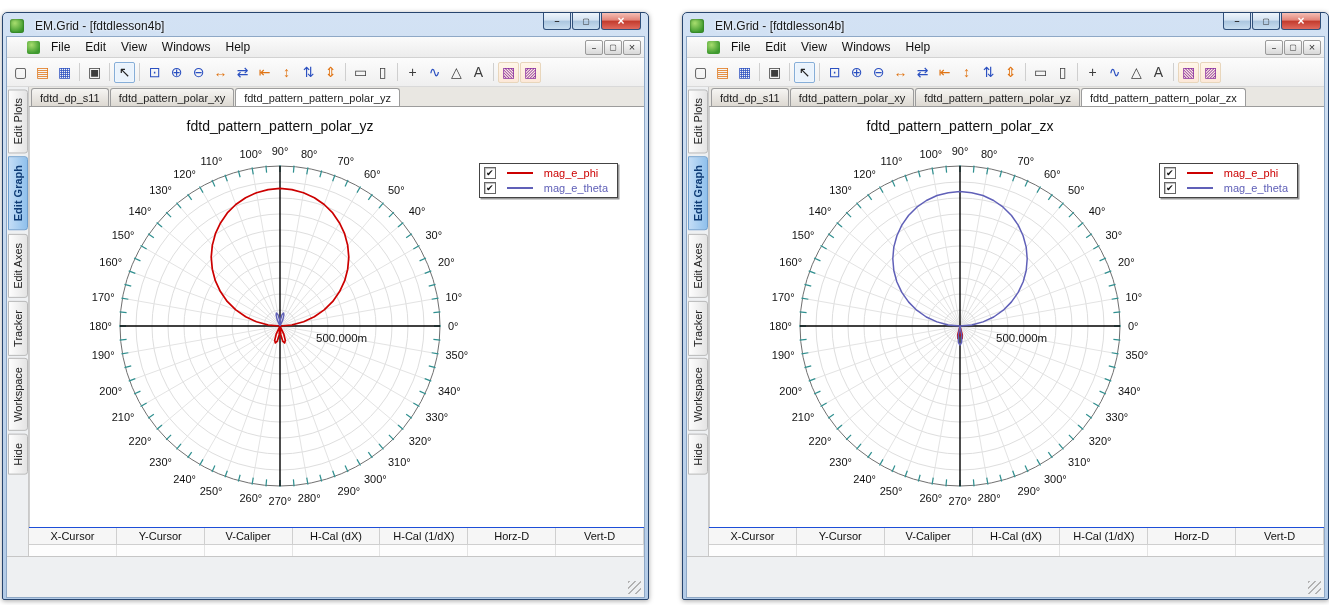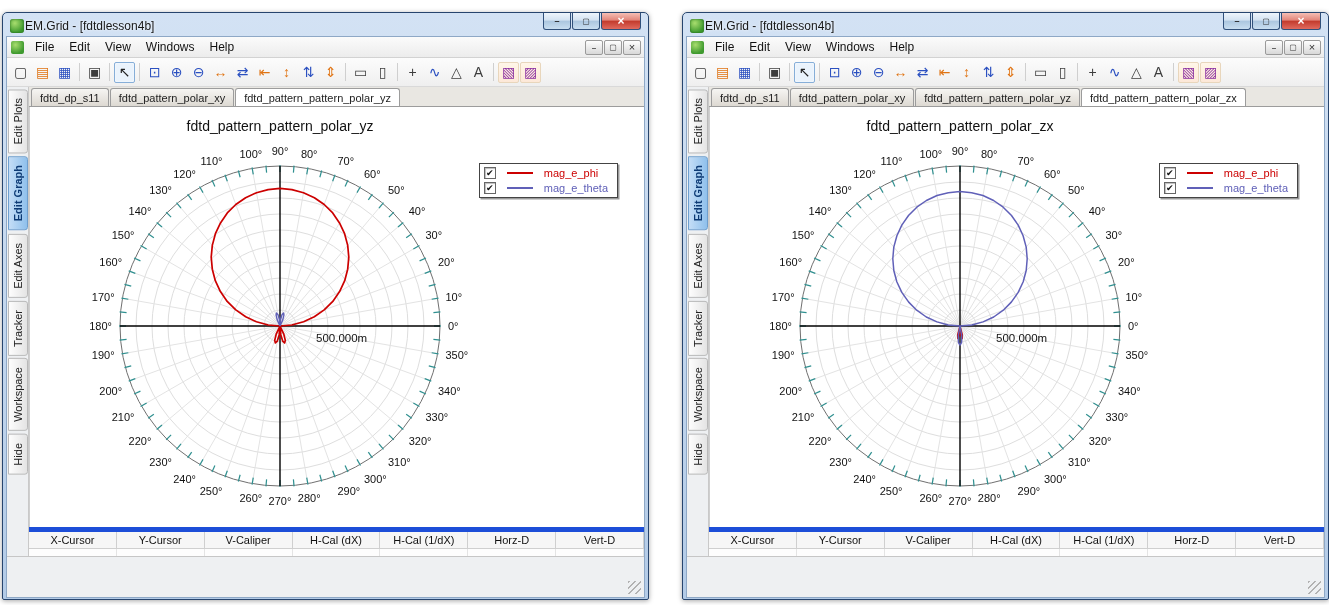--- a/index.html
+++ b/index.html
@@ -5,39 +5,39 @@
   *{box-sizing:border-box;margin:0;padding:0}
   html,body{background:#fff}
   body{font-family:"Liberation Sans",sans-serif;font-size:12px;color:#111}
   #root{position:relative;width:1329px;height:605px;overflow:hidden}
 
   .window{position:absolute;top:12px;width:647px;height:588px;
     background:linear-gradient(#d3e2f4,#b3cbe7);
     border:1px solid #27456e;border-radius:5px 5px 2px 2px;
     box-shadow:0 1px 5px rgba(0,0,0,.35);padding:2px 3px 3px}
 
-  .titlebar{height:21px;display:flex;align-items:center;gap:1px;padding:0 4px;position:relative}
+  .titlebar{height:21px;display:flex;align-items:center;gap:11px;padding:0 4px;position:relative}
   .app-icon{width:14px;height:14px;border-radius:3px;flex:none;
     background:radial-gradient(circle at 35% 30%,#a8dd6e,#3f9a2f 70%);
     box-shadow:inset 0 0 2px #1c5e14}
   .title-text{font-size:12px;color:#161616;text-shadow:0 0 3px #fff;white-space:nowrap}
   .win-controls{position:absolute;right:4px;top:-2px;display:flex}
   .wb{width:28px;height:17px;border:1px solid #30507a;border-top:none;margin-left:1px;
     display:flex;align-items:center;justify-content:center;border-radius:0 0 3px 3px;
     background:linear-gradient(#eef5fc 0%,#d3e2f1 45%,#abc6df 50%,#c9def0);color:#2a2a2a;font-size:9px}
   .wb-min::before{content:"–";font-weight:bold}
   .wb-max::before{content:"▢";font-size:8px}
   .wb-close{width:40px;color:#fff;font-weight:bold;
     background:linear-gradient(#f5beb4 0%,#e2857a 45%,#c23a2c 50%,#e06a5e)}
   .wb-close::before{content:"×";font-size:12px;line-height:1}
 
   .wbody{height:562px;background:#f3f3f3;border:1px solid #8ea8c6;overflow:hidden}
 
   .menubar{height:21px;background:linear-gradient(#fbfbfb,#ececec);border-bottom:1px solid #d2d2d2;
-    display:flex;align-items:center;padding:0 4px;position:relative;gap:1px}
+    display:flex;align-items:center;padding:0 20px;position:relative;gap:1px}
   .child-icon{width:13px;height:13px;border-radius:2px;margin-right:3px;flex:none;
     background:radial-gradient(circle at 35% 30%,#a8dd6e,#3f9a2f 70%)}
   .menu-item{padding:2px 7px;border-radius:2px;font-size:12px}
   .mdi-controls{position:absolute;right:3px;display:flex;gap:1px}
   .mdib{width:18px;height:15px;border:1px solid #9a9a9a;border-radius:2px;color:#333;
     background:linear-gradient(#fefefe,#d8d8d8);display:flex;align-items:center;justify-content:center;font-size:8px}
   .mdib-min::before{content:"–";font-weight:bold}
   .mdib-restore::before{content:"▢"}
   .mdib-close::before{content:"×";font-size:11px}
 
@@ -74,21 +74,21 @@
 
   .legend{position:absolute;top:56px;right:26px;background:#fff;border:1px solid #444;
     box-shadow:1.5px 1.5px 0 #9a9a9a;padding:3px 9px 3px 4px;display:flex;flex-direction:column;gap:3px}
   .lrow{display:flex;align-items:center;gap:11px;font-size:11px;white-space:nowrap}
   .cbx{width:12px;height:12px;border:1px solid #666;background:#fff;flex:none;
     display:flex;align-items:center;justify-content:center;font-size:9px;color:#111;
     box-shadow:inset 1px 1px 1px #bbb}
   .cbx.checked::after{content:"✔";margin-top:-1px}
   .lline{width:26px;height:2px;flex:none}
 
-  .measure{height:23px;background:#fef9c3;border-top:5px solid #1d4ed8}
+  .measure{height:23px;background:#fef9c3;border-top:1px solid #1d4ed8}
   .mrow{display:flex;height:17px;border-bottom:1px solid #cfcfcf;background:#f6f6f6}
   .mcell{flex:1;display:flex;align-items:center;justify-content:center;font-size:11px;
     border-right:1px solid #cfcfcf;color:#111;white-space:nowrap;overflow:hidden}
   .mrow2{height:12px;display:flex;background:#fdfdfd}
   .mcell2{flex:1;border-right:1px solid #e4e4e4}
 
   .statusarea{height:41px;background:#eef0f2;border-top:1px solid #c6c6c6;position:relative}
   .grip{position:absolute;right:3px;bottom:3px;width:13px;height:13px;
     background:repeating-linear-gradient(135deg,#b2b2b2 0 1.5px,transparent 1.5px 4.5px)}
 </style>

